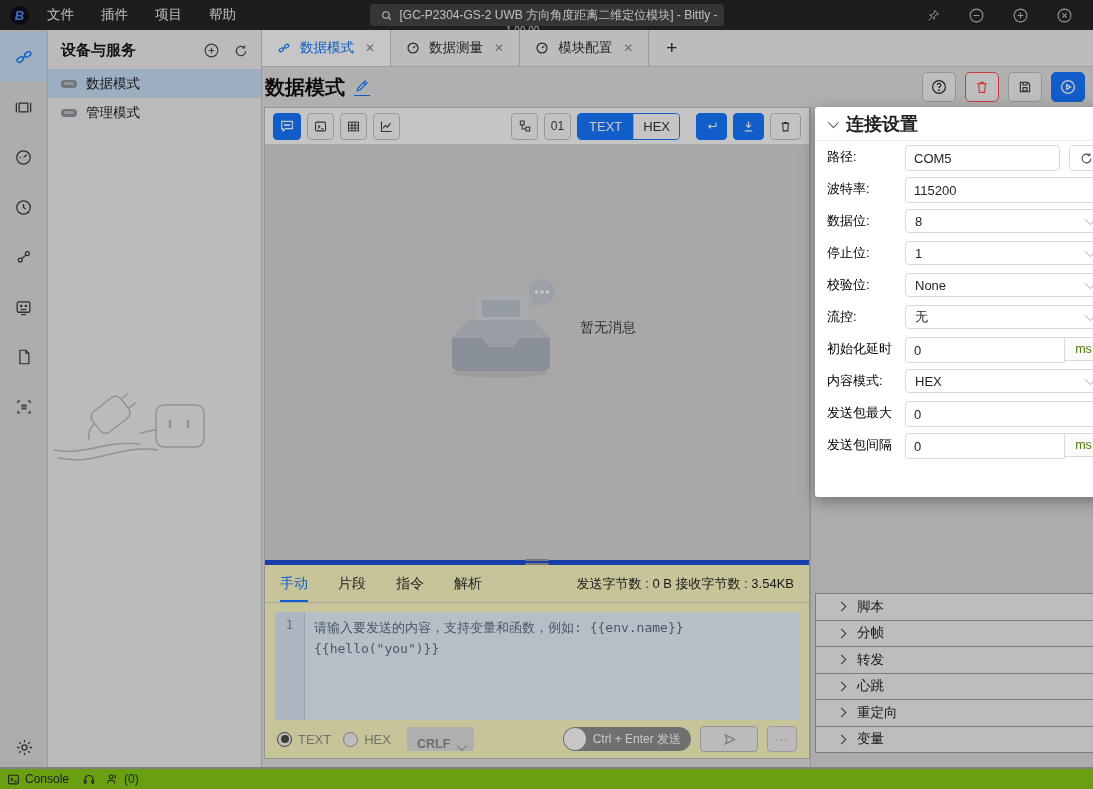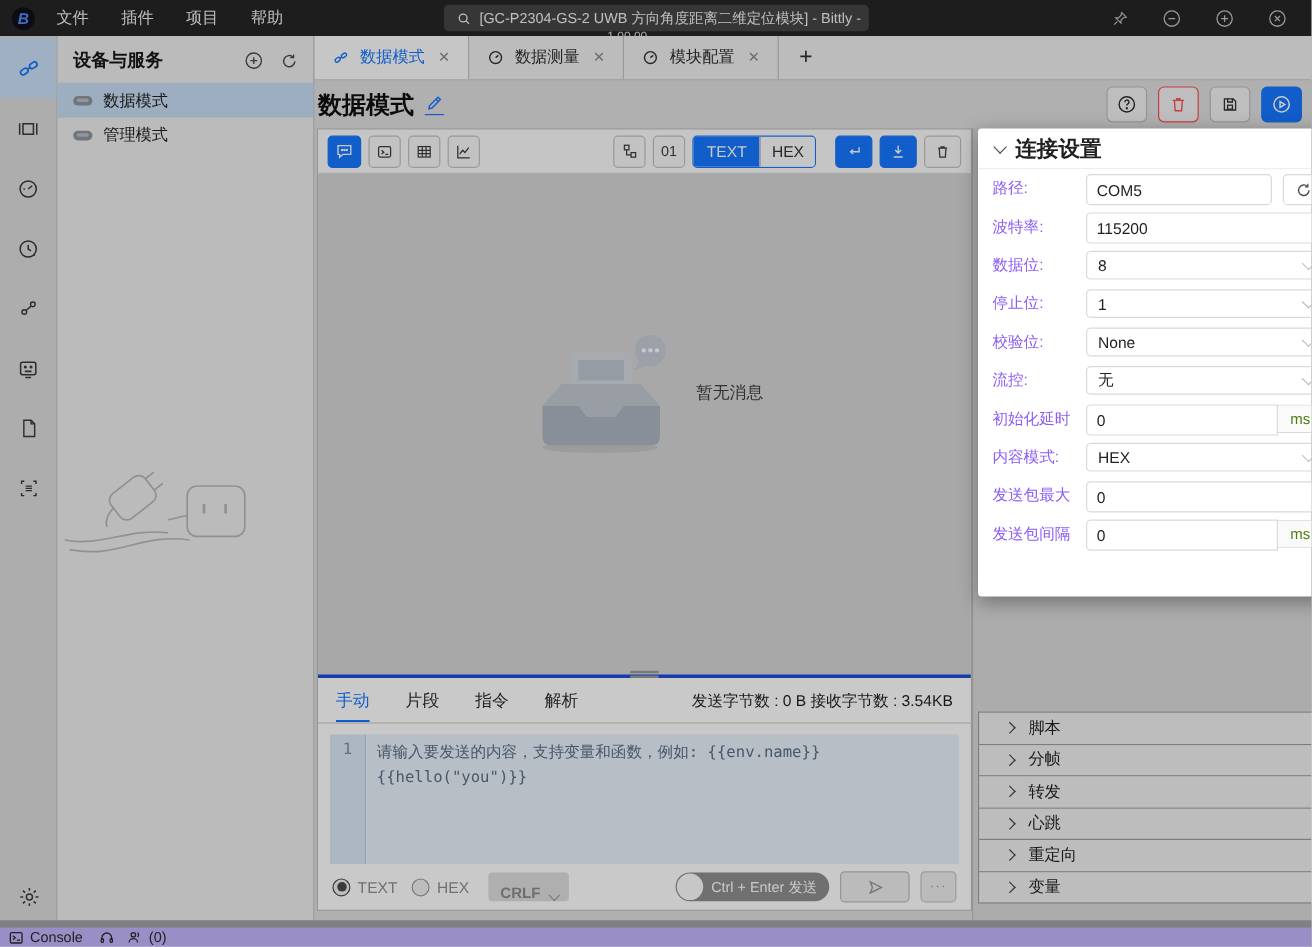--- a/index.html
+++ b/index.html
@@ -79,21 +79,21 @@
   .tb-spacer { flex:1; }
   .seg { display:flex; height:27px; border-radius:4px; overflow:hidden; border:1px solid #1677ff; }
   .seg .on { background:#1677ff; color:#fff; padding:0 11px; display:flex; align-items:center; font-size:13px; }
   .seg .off { background:#fafafa; color:#333; padding:0 9px; display:flex; align-items:center; font-size:13px; border-left:1px solid #c2c2c2; }
 
   .msg-area { flex:1; background:#d6d6d6; position:relative; min-height:0; }
   .empty { position:absolute; left:50%; top:44%; transform:translate(-50%,-50%);
            display:flex; flex-direction:row; align-items:center; gap:12px;text-align:center; }
   .empty-label { font-size:14px; color:#3f3f3f; }
 
-  .bottom-pane { background:#ffffff; border-top:3px solid #1d4ed8; position:relative; }
+  .bottom-pane { background:#fef9c3; border-top:5px solid #1d4ed8; position:relative; }
   .grip { position:absolute; top:-6px; left:50%; transform:translateX(-50%); width:24px; display:flex;
           flex-direction:column; gap:2px; }
   .grip i { height:2px; background:#9a9a9a; border-radius:1px; }
   .io-tabs { height:38px; display:flex; align-items:center; gap:30px; padding:0 15px; border-bottom:1px solid #d2d2d2; }
   .io-tab { font-size:14px; color:#2d2d2d; height:100%; display:flex; align-items:center; }
   .io-tab.active { color:#1677ff; box-shadow:inset 0 -2px 0 #1677ff; }
   .io-stats { margin-left:auto; font-size:13px; color:#1f1f1f; }
 
   .editor { height:108px; margin:9px 10px 0; display:flex; background:#e9f2fb; overflow:hidden; }
   .gutter { width:30px; background:#dbe8f5; border-right:1px solid #c3d2e3; color:#7d8ca3;
@@ -119,21 +119,21 @@
   
   .right-col { flex:1; position:relative; background:#dadada; border-left:1px solid #bdbdbd; min-width:0; }
   .rscroll { position:absolute; right:1px; top:10px; width:5px; height:58px; background:#c2c2c2; border-radius:3px; }
 
   
   .settings { position:absolute; left:4px; top:0px; width:300px; height:390px; background:#fff; z-index:60;
               border-radius:3px; box-shadow:0 4px 16px rgba(0,0,0,0.35); }
   .s-head { height:34px; display:flex; align-items:center; gap:10px; padding:0 13px; border-bottom:1px solid #eeeeee; }
   .s-title { font-size:18px; font-weight:bold; color:#1f1f1f; }
   .s-row { height:32px; display:flex; align-items:center; padding:0 12px; }
-  .s-label { width:78px; font-size:13px; color:#8b5cf6; flex:0 0 auto; }
+  .s-label { width:78px; font-size:13px; color:#000000; flex:0 0 auto; }
   .s-ctl { flex:1; display:flex; height:24px; min-width:0; }
   .s-input { flex:1; height:26px; border:1px solid #d9d9d9; border-radius:4px; padding:0 8px; font-size:13px;
              color:#1f1f1f; background:#fff; min-width:0; font-family:inherit; outline:none; }
   .s-input.joined { border-radius:4px 0 0 4px; }
   .addon { width:38px; border:1px solid #d9d9d9; border-left:0; border-radius:0 4px 4px 0; background:#fafafa;
            display:flex; align-items:center; justify-content:center; font-size:12.5px; color:#4d7c0f; }
   .sel { flex:1; border:1px solid #d9d9d9; border-radius:4px; display:flex; align-items:center;
          padding:0 9px; font-size:13px; color:#1f1f1f; }
   .refbtn { width:34px; height:26px; margin-left:9px; border:1px solid #d9d9d9; border-radius:4px;
             background:#fff; display:flex; align-items:center; justify-content:center; color:#4c4c4c; flex:0 0 auto; }
@@ -142,22 +142,22 @@
   .chev-d.lite { border-color:#bfbfbf; margin-left:auto; }
   .chev-r { width:7px; height:7px; border-right:1.5px solid #444; border-bottom:1.5px solid #444;
             transform:rotate(-45deg); }
 
   
   .sections { position:absolute; left:4px; top:486px; width:300px; border:1px solid #9e9e9e; border-bottom:none; }
   .sec-row { height:26.5px; background:#f0f0f0; border-bottom:1px solid #9e9e9e; display:flex;
              align-items:center; gap:12px; padding-left:22px; font-size:13.5px; color:#1f1f1f; }
 
   
-  .statusbar { position:absolute; left:0; right:0; bottom:0; height:22px; background:#c4b5fd;
-               border-top:6px solid #a3a3a3; display:flex; align-items:center; gap:13px; padding:0 7px;
+  .statusbar { position:absolute; left:0; right:0; bottom:0; height:22px; background:#84cc16;
+               border-top:2px solid #a3a3a3; display:flex; align-items:center; gap:13px; padding:0 7px;
                font-size:12px; color:#2b2b2b; }
   .sb-item { display:flex; align-items:center; gap:5px; }
 </style>
 </head>
 <body>
 
 <div class="app">
 
   <div class="titlebar">
     <div class="logo">B</div>

